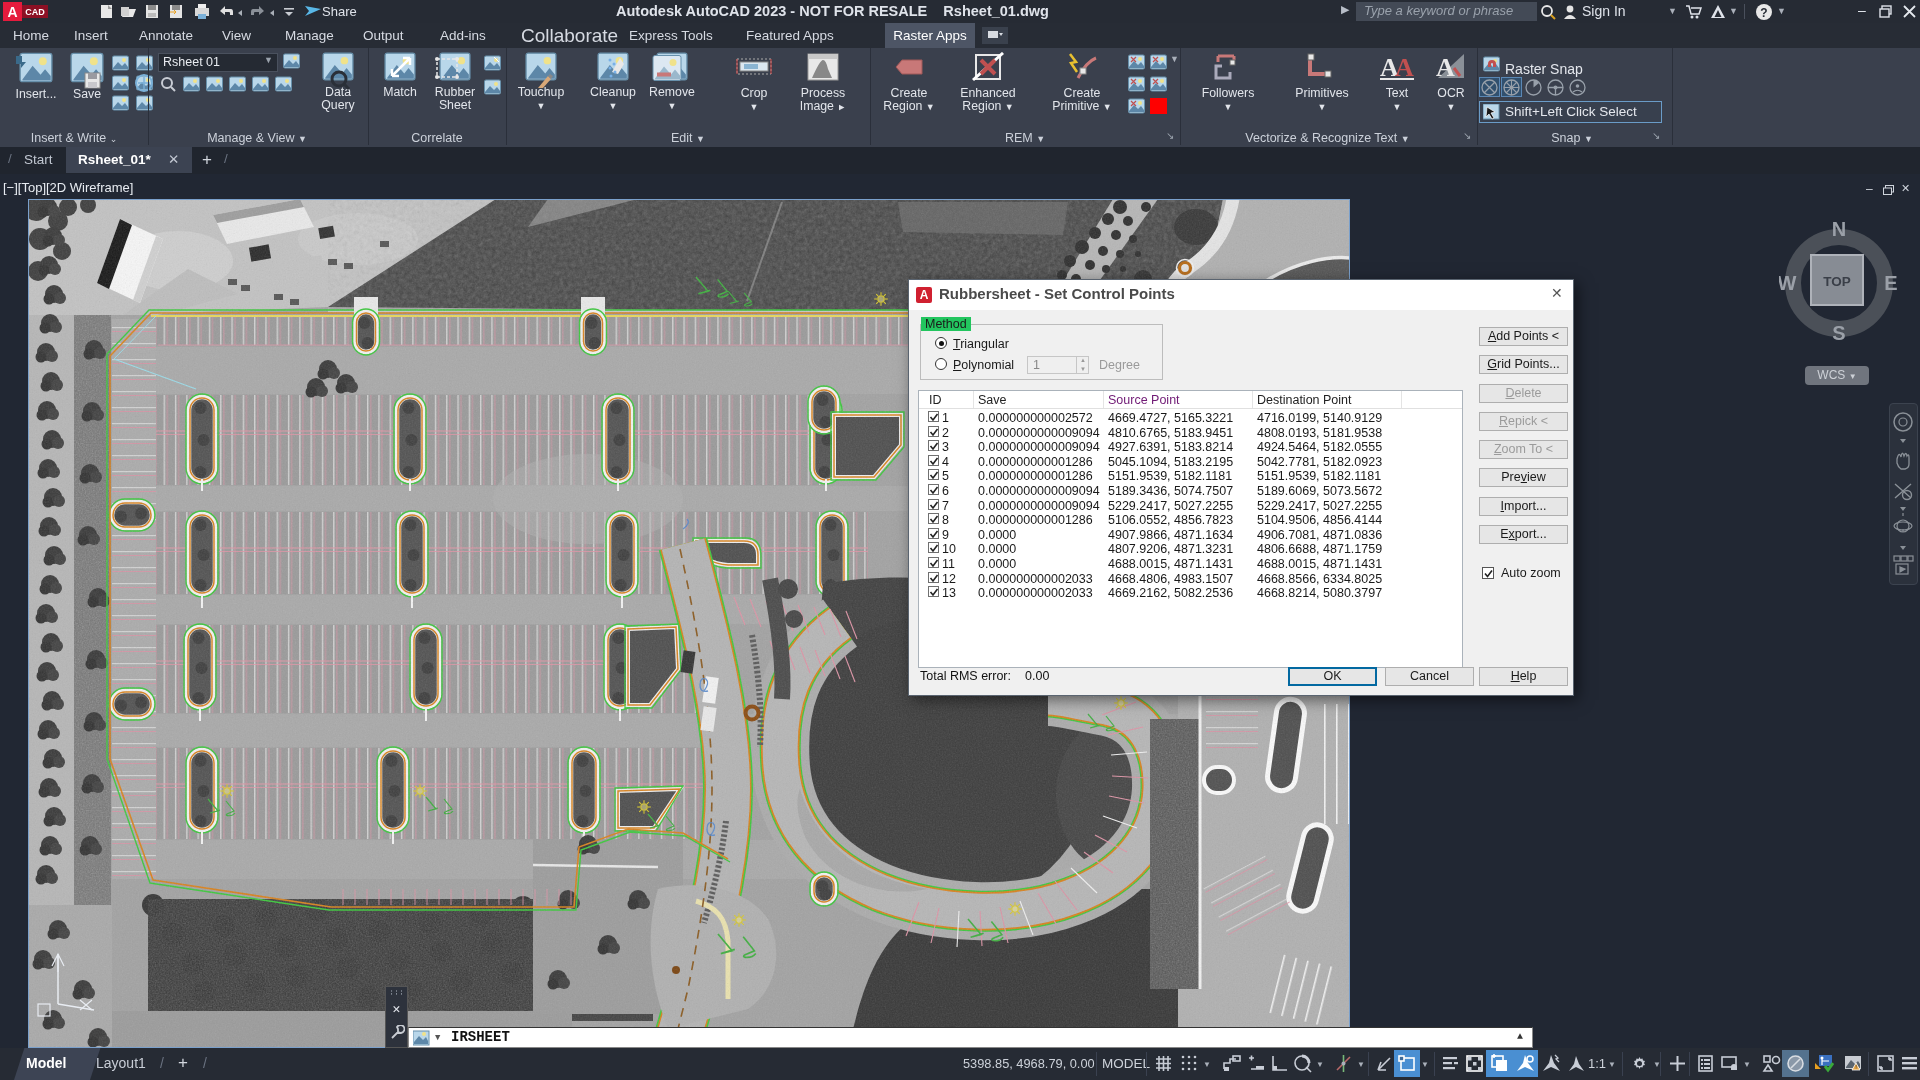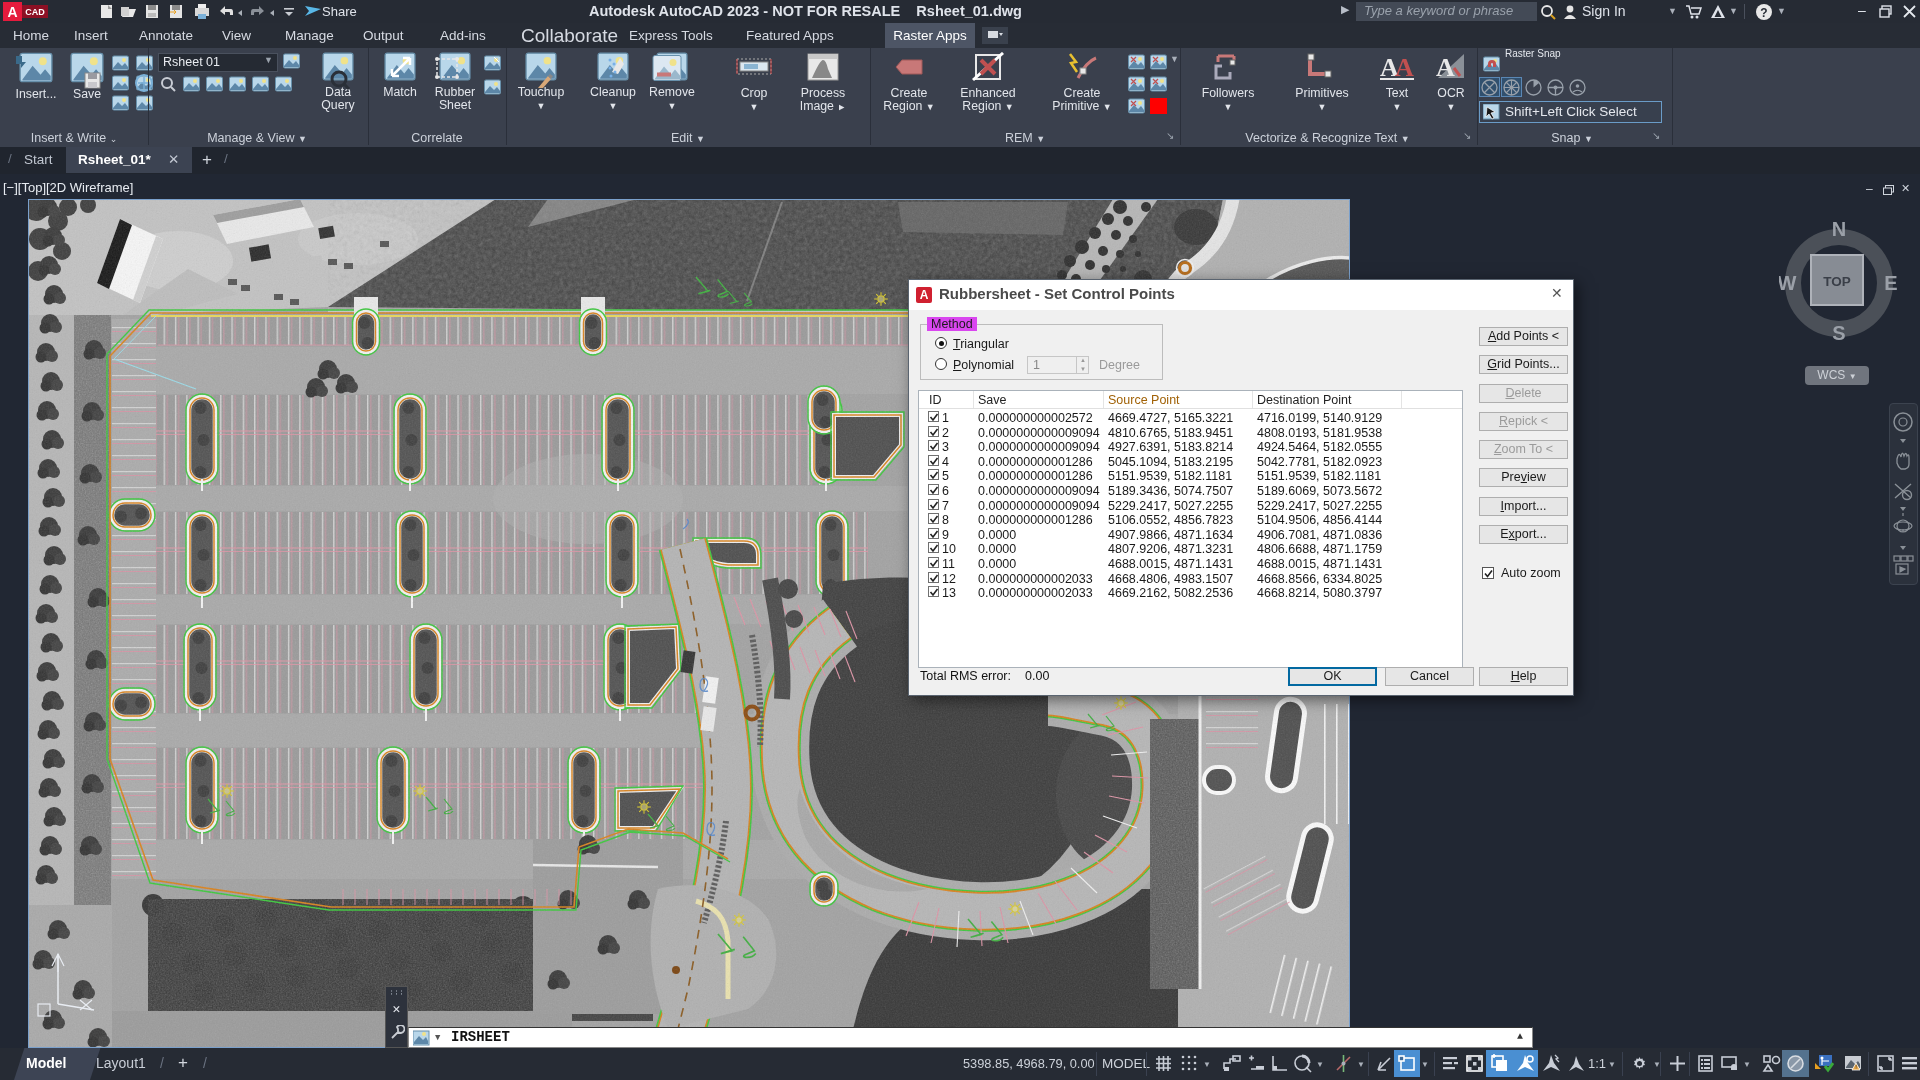--- a/index.html
+++ b/index.html
@@ -41,21 +41,21 @@
       <rect x="198" y="14" width="8" height="5" fill="#7ab0d8"></rect>
 <path d="M220,11 l5,-5 v3 h6 q2,0 2,3 v3 h-3 v-2 q0,-1 -1,-1 h-4 v3 z" fill="#e0e0e0"></path>
 <polygon points="238,13 242,10 242,16" fill="#aab0b8"></polygon>
 <path d="M264,11 l-5,-5 v3 h-6 q-2,0 -2,3 v3 h3 v-2 q0,-1 1,-1 h4 v3 z" fill="#8a9098"></path>
 <polygon points="270,13 274,10 274,16" fill="#aab0b8"></polygon>
 <rect x="284" y="8" width="10" height="1.6" fill="#c8ccd2"></rect>
       <polygon points="285,12 293,12 289,16" fill="#c8ccd2"></polygon>
 <path d="M305,16 l16,-7 -16,-3 4,5 z" fill="#59b8e8"></path>
       <text x="322" y="16" fill="#dfe3ea" font-size="13">Share</text>
 </svg>
-<div class="abs" style="left:589px;top:0;font-size:14.5px;line-height:23px;font-weight:bold">Autodesk AutoCAD 2023 - NOT FOR RESALE&nbsp;&nbsp;&nbsp;&nbsp;Rsheet_01.dwg</div>
+<div class="abs" style="left:616px;top:0;font-size:14.5px;line-height:23px;font-weight:bold">Autodesk AutoCAD 2023 - NOT FOR RESALE&nbsp;&nbsp;&nbsp;&nbsp;Rsheet_01.dwg</div>
 <div class="abs" style="left:1341px;top:3px;color:#b8bec8;font-size:11px">▶</div>
 <div class="abs" style="left:1356px;top:2px;width:181px;height:19px;background:#434a56;color:#9aa2ac;font-size:13px;font-style:italic;padding:1px 0 0 8px">Type a keyword or phrase</div>
 <svg class="abs" style="left:1540px;top:4px" width="18" height="16">
       <circle cx="7" cy="7" r="5" stroke="#e8e8e8" stroke-width="1.8" fill="none"></circle>
       <line x1="11" y1="11" x2="15" y2="15" stroke="#d8a020" stroke-width="2"></line>
     </svg>
 <svg class="abs" style="left:1562px;top:4px" width="16" height="16">
       <circle cx="8" cy="5" r="3.4" fill="#e4e4e4"></circle>
       <path d="M2,15 q6,-8 12,0 z" fill="#e4e4e4"></path>
     </svg>
@@ -375,21 +375,21 @@
 <div class="blab">OCR<br><span style="font-size:9px">▼</span></div></div>
 <div class="ptitle" style="left:1180px;width:295px">Vectorize &amp; Recognize Text <span style="font-size:9px">▼</span></div>
 <div class="abs" style="left:1463px;top:82px;color:#9aa2ac;font-size:10px">↘</div>
 <div class="psep" style="left:1477px"></div>
 <svg class="abs" style="left:1483px;top:8px" width="17" height="16" viewBox="0 0 17 16">
       <rect x="0.5" y="1" width="16" height="14" rx="1.5" fill="#b9d7ea" stroke="#6790ab"></rect>
       <path d="M1,13 L6,7 L10,11 L13,8 L16,12 L16,14 L1,14 Z" fill="#5d87a8"></path>
       <circle cx="12" cy="5" r="2" fill="#f0e28a"></circle>
       <path d="M5,8 a4,4 0 0 1 8,0 v3 h-3 v-3 a1,1 0 0 0 -2,0 v3 h-3 z" fill="#c05050"></path>
     </svg>
-<div class="abs" style="left:1505px;top:0;font-size:10px;color:#e4e7ed">Raster Snap</div>
+<div class="abs" style="left:1505px;top:13px;font-size:14px;color:#e4e7ed">Raster Snap</div>
 <div class="abs" style="left:1479px;top:29px;width:21px;height:20px;background:#31506e;border:1px solid #5a87b4;"></div>
 <svg class="abs" style="left:1481px;top:31px" width="17" height="17">
       <circle cx="8.5" cy="8.5" r="7.5" stroke="#98a0aa" stroke-width="1.3" fill="none"></circle>
       <path d="M3,3 L14,14 M14,3 L3,14" stroke="#98a0aa" stroke-width="1.3"></path>
     </svg>
 <div class="abs" style="left:1501px;top:29px;width:21px;height:20px;background:#31506e;border:1px solid #5a87b4;"></div>
 <svg class="abs" style="left:1503px;top:31px" width="17" height="17">
       <circle cx="8.5" cy="8.5" r="7.5" stroke="#98a0aa" stroke-width="1.3" fill="none"></circle>
       <path d="M3,3 L14,14 M14,3 L3,14 M8.5,1 V16 M1,8.5 H16" stroke="#98a0aa" stroke-width="1.1"></path>
     </svg>
@@ -1245,35 +1245,35 @@
       </g>
     </svg>
 </div>
 <div class="abs" style="left:908px;top:279px;width:666px;height:417px;background:#f0f0f0;border:1px solid #5a6470;box-shadow:4px 4px 14px rgba(0,0,0,.5);font-size:12.5px;color:#1a1a1a">
 <div class="abs" style="left:0;top:0;width:664px;height:30px;background:#fff">
 <div class="abs" style="left:7px;top:7px;width:16px;height:16px;background:#d02030;border-radius:2px;color:#fff;font-weight:bold;font-size:12px;text-align:center;line-height:16px">A</div>
 <div class="abs" style="left:30px;top:5px;font-size:15px;font-weight:bold;color:#4a4a4a">Rubbersheet - Set Control Points</div>
 <div class="abs" style="left:642px;top:5px;font-size:14px;color:#555">✕</div>
 </div>
 <div class="abs" style="left:11px;top:44px;width:243px;height:56px;border:1px solid #bcbcbc"></div>
-<div class="abs" style="left:18px;top:37px;background:#d946ef;padding:0 4px">Method</div>
+<div class="abs" style="left:12px;top:37px;background:#22c55e;padding:0 4px">Method</div>
 <div class="abs" style="left:26px;top:57px;width:12px;height:12px;border:1px solid #333;border-radius:50%;background:#fff"></div>
 <div class="abs" style="left:29.5px;top:60.5px;width:5px;height:5px;border-radius:50%;background:#111"></div>
 <div class="abs" style="left:44px;top:57px"><u>T</u>riangular</div>
 <div class="abs" style="left:26px;top:78px;width:12px;height:12px;border:1px solid #333;border-radius:50%;background:#fff"></div>
 <div class="abs" style="left:44px;top:78px"><u>P</u>olynomial</div>
 <div class="abs" style="left:118px;top:76px;width:62px;height:18px;border:1px solid #c6c6c6;background:#efefef;color:#888;padding:1px 0 0 5px">1</div>
 <div class="abs" style="left:167px;top:76px;width:13px;height:18px;border-left:1px solid #c6c6c6">
       <div style="font-size:6px;color:#999;text-align:center;line-height:9px">▲<br>▼</div>
     </div>
 <div class="abs" style="left:190px;top:78px;color:#9a9a9a">Degree</div>
 <div class="abs" style="left:9px;top:110px;width:545px;height:278px;background:#fff;border:1px solid #aab2ba">
 <div class="abs" style="left:10px;top:2px;color:#222">ID</div>
 <div class="abs" style="left:59px;top:2px;color:#222">Save</div>
-<div class="abs" style="left:189px;top:2px;color:#a16207">Source Point</div>
+<div class="abs" style="left:189px;top:2px;color:#701a75">Source Point</div>
 <div class="abs" style="left:338px;top:2px;color:#222">Destination Point</div>
 <div class="abs" style="left:0;top:17px;width:543px;height:1px;background:#e0e0e0"></div>
 <div class="abs" style="left:54px;top:0;width:1px;height:17px;background:#e4e4e4"></div>
 <div class="abs" style="left:184px;top:0;width:1px;height:17px;background:#e4e4e4"></div>
 <div class="abs" style="left:333px;top:0;width:1px;height:17px;background:#e4e4e4"></div>
 <div class="abs" style="left:482px;top:0;width:1px;height:17px;background:#e4e4e4"></div>
 <div class="abs" style="left:9px;top:20px;width:11px;height:11px;border:1px solid #707070;background:#fff"></div>
 <svg class="abs" style="left:10px;top:21px" width="10" height="10">
         <path d="M1.5,5 l2.5,3 4.5,-6" stroke="#222" stroke-width="1.6" fill="none"></path>
       </svg>

